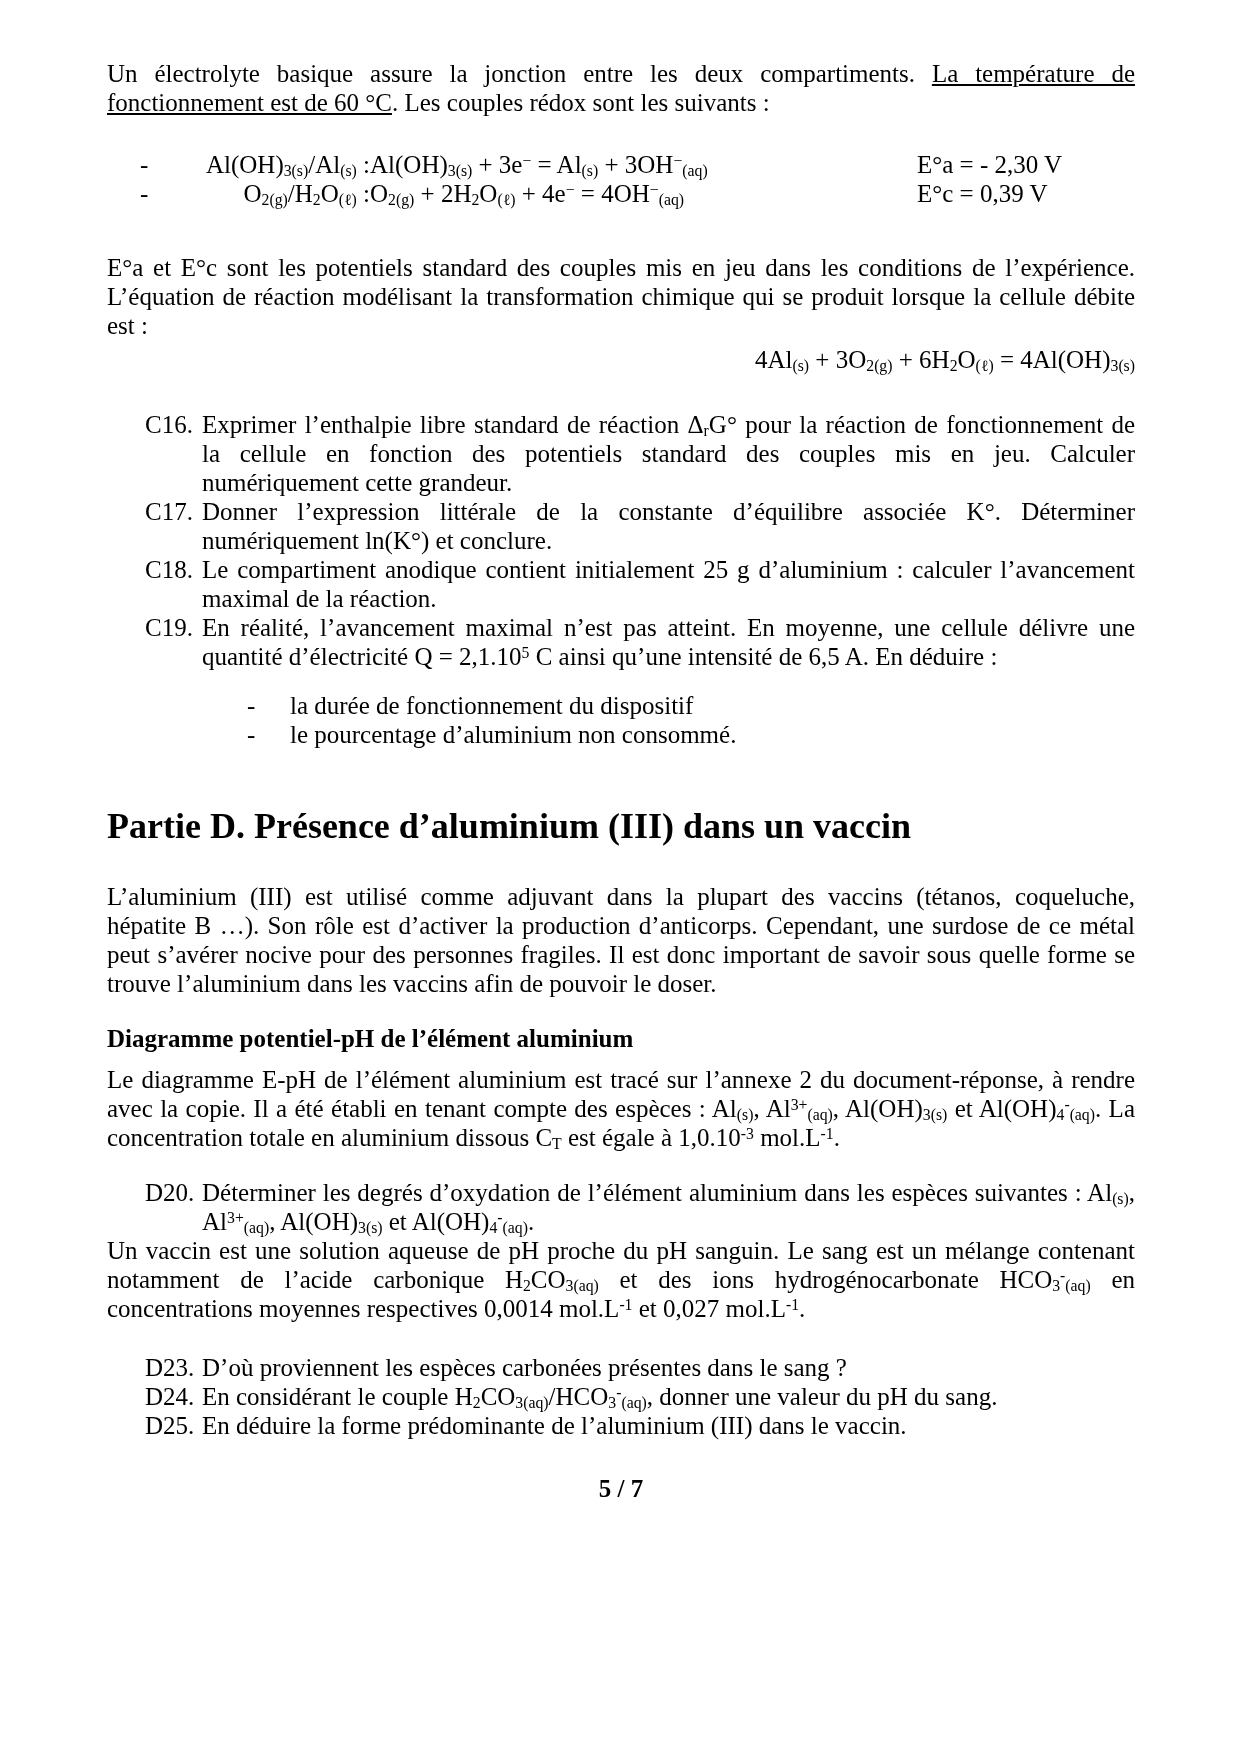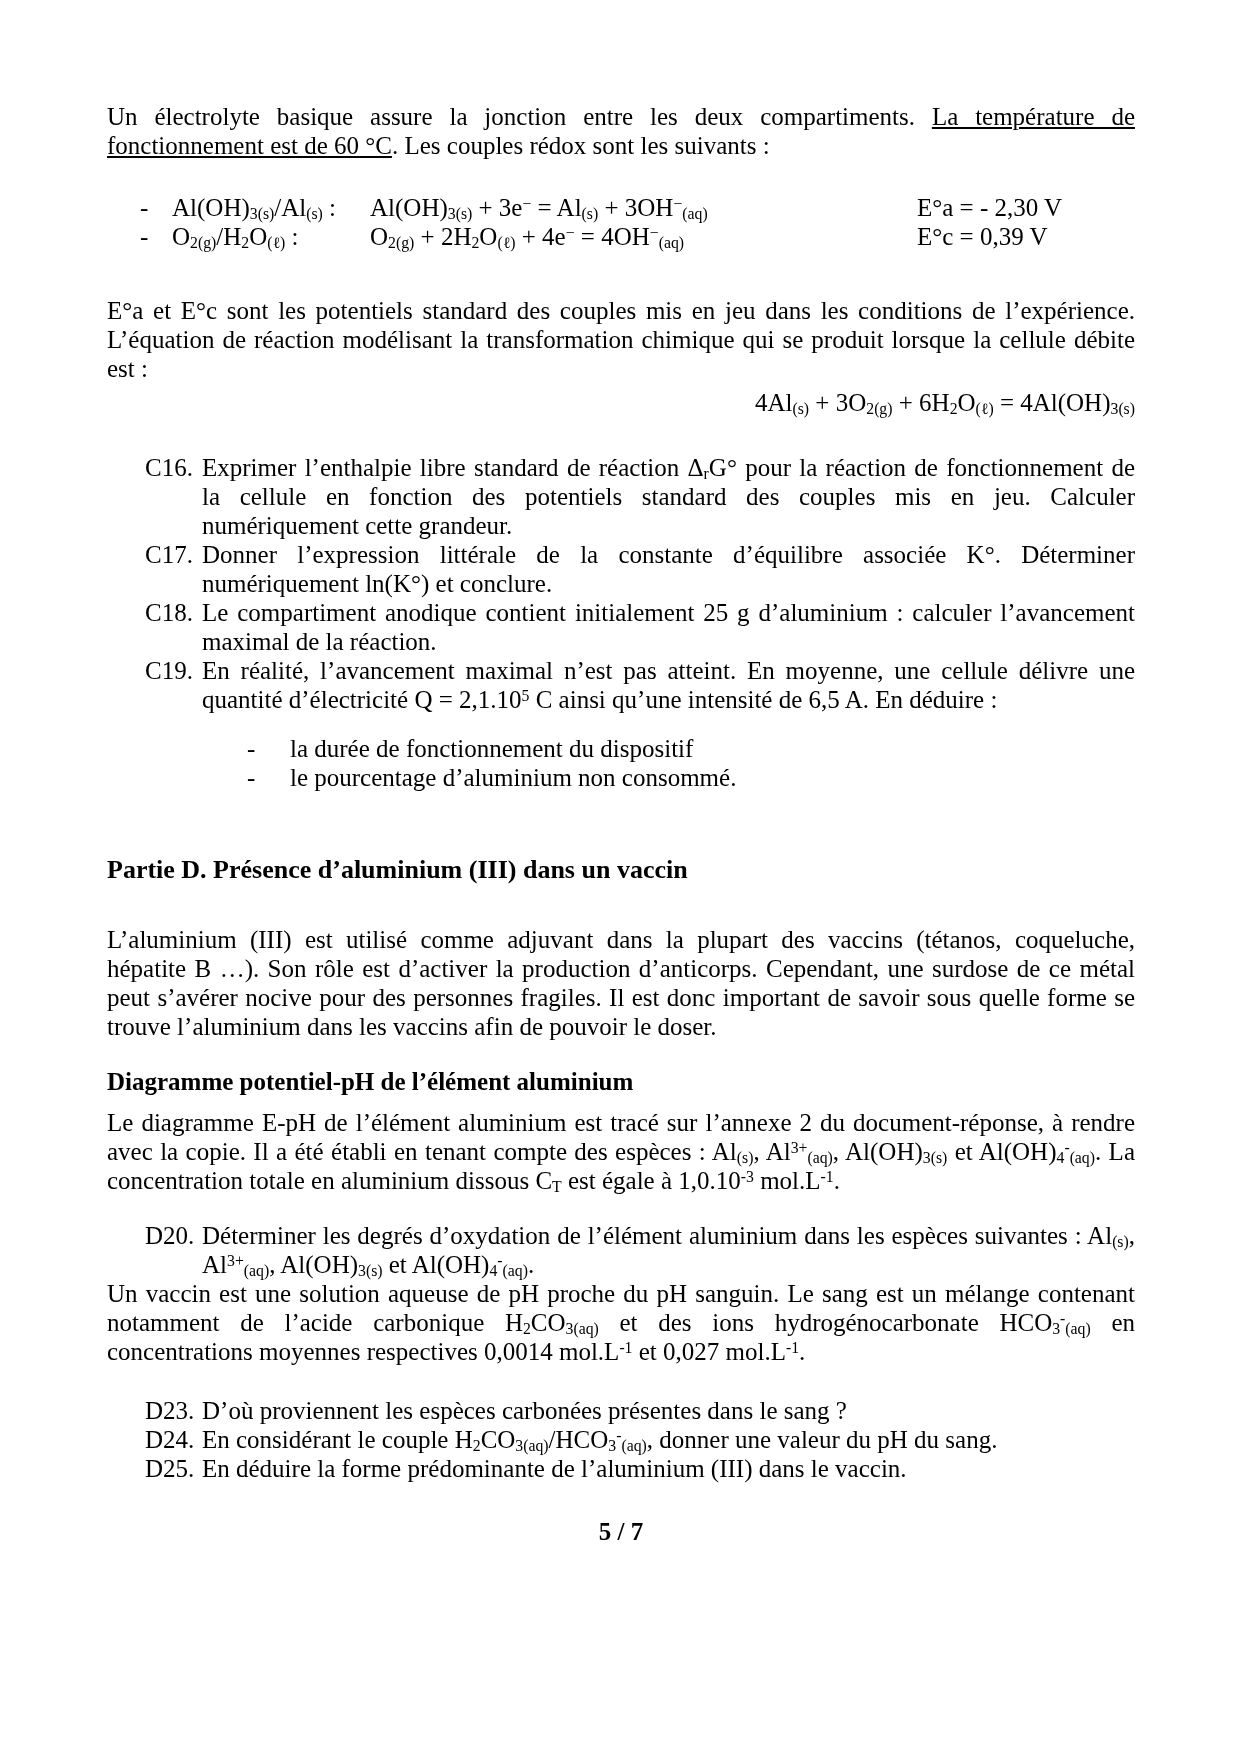--- a/index.html
+++ b/index.html
@@ -4,57 +4,57 @@
 <style>
   html, body { margin: 0; padding: 0; background: #ffffff; overflow: hidden; }
   body {
     width: 1240px; height: 1754px;
     font-family: "Liberation Serif", "DejaVu Serif", serif;
     font-size: 25px; line-height: 29px; color: #000;
   }
   .page {
     box-sizing: border-box;
     width: 1240px; height: 1754px;
-    padding: 102px 105px 0 107px;
+    padding: 59px 105px 0 107px;
     overflow: hidden;
     position: relative;
   }
   p { margin: 0; }
   .just { text-align: justify; }
   sub, sup { font-size: 63%; line-height: 0; vertical-align: baseline; position: relative; }
   sup { top: -0.45em; }
   sub { top: 0.18em; }
   .u { text-decoration: underline; }
 
   
   .redox { margin-top: 33px; }
   .rxrow { display: flex; padding-left: 33px; }
   .rxdash { width: 32px; flex: none; }
-  .rxcouple { width: 198px; flex: none; }
+  .rxcouple { width: 198px; flex: none; text-align: right; }
   .rxeq { flex: 1; }
   .rxpot { width: 218px; flex: none; }
 
   .para2 { margin-top: 45px; }
   .equation { margin-top: 5px; text-align: right; }
 
   
   .qlist { }
   .clist { margin-top: 36px; }
   .dlist1 { margin-top: 26px; }
   .dlist2 { margin-top: 30px; }
   .qrow { display: flex; padding-left: 38px; }
   .qlabel { width: 57px; flex: none; }
   .qtext { flex: 1; text-align: justify; }
 
   
   .dashlist { margin-top: 20px; }
   .dashrow { display: flex; padding-left: 140px; }
   .dash { width: 43px; flex: none; }
 
-  h1 { margin: 60px 0 0 0; font-size: 26px; line-height: 35px; font-weight: bold; }
+  h1 { margin: 60px 0 0 0; font-size: 36px; line-height: 35px; font-weight: bold; }
   .pdintro { margin-top: 38px; }
   h2 { margin: 26px 0 12px 0; font-size: 25px; line-height: 29px; font-weight: bold; }
 
   .vacc { }
   .footer { margin-top: 34px; text-align: center; font-weight: bold; }
 </style>
 </head>
 <body>
 
 <div class="page">

